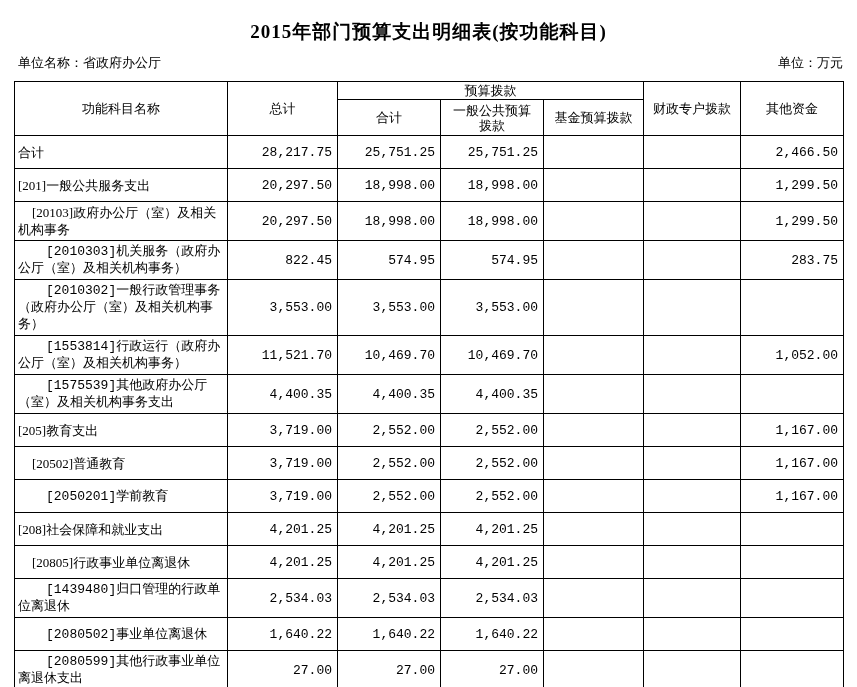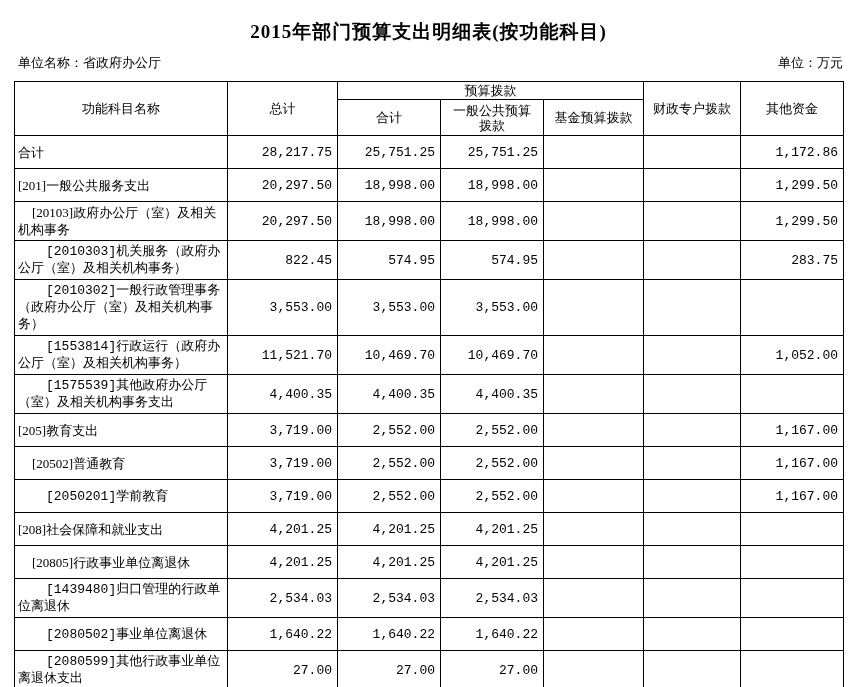--- a/index.html
+++ b/index.html
@@ -109,21 +109,21 @@
     </tr>
   </thead>
   <tbody>
       <tr>
     <td class="name-cell indent-0">合计</td>
     <td class="num-cell">28,217.75</td>
     <td class="num-cell">25,751.25</td>
     <td class="num-cell">25,751.25</td>
     <td class="num-cell"></td>
     <td class="num-cell"></td>
-    <td class="num-cell">1,172.86</td>
+    <td class="num-cell">2,466.50</td>
   </tr>
       <tr>
     <td class="name-cell indent-0">[201]一般公共服务支出</td>
     <td class="num-cell">20,297.50</td>
     <td class="num-cell">18,998.00</td>
     <td class="num-cell">18,998.00</td>
     <td class="num-cell"></td>
     <td class="num-cell"></td>
     <td class="num-cell">1,299.50</td>
   </tr>

